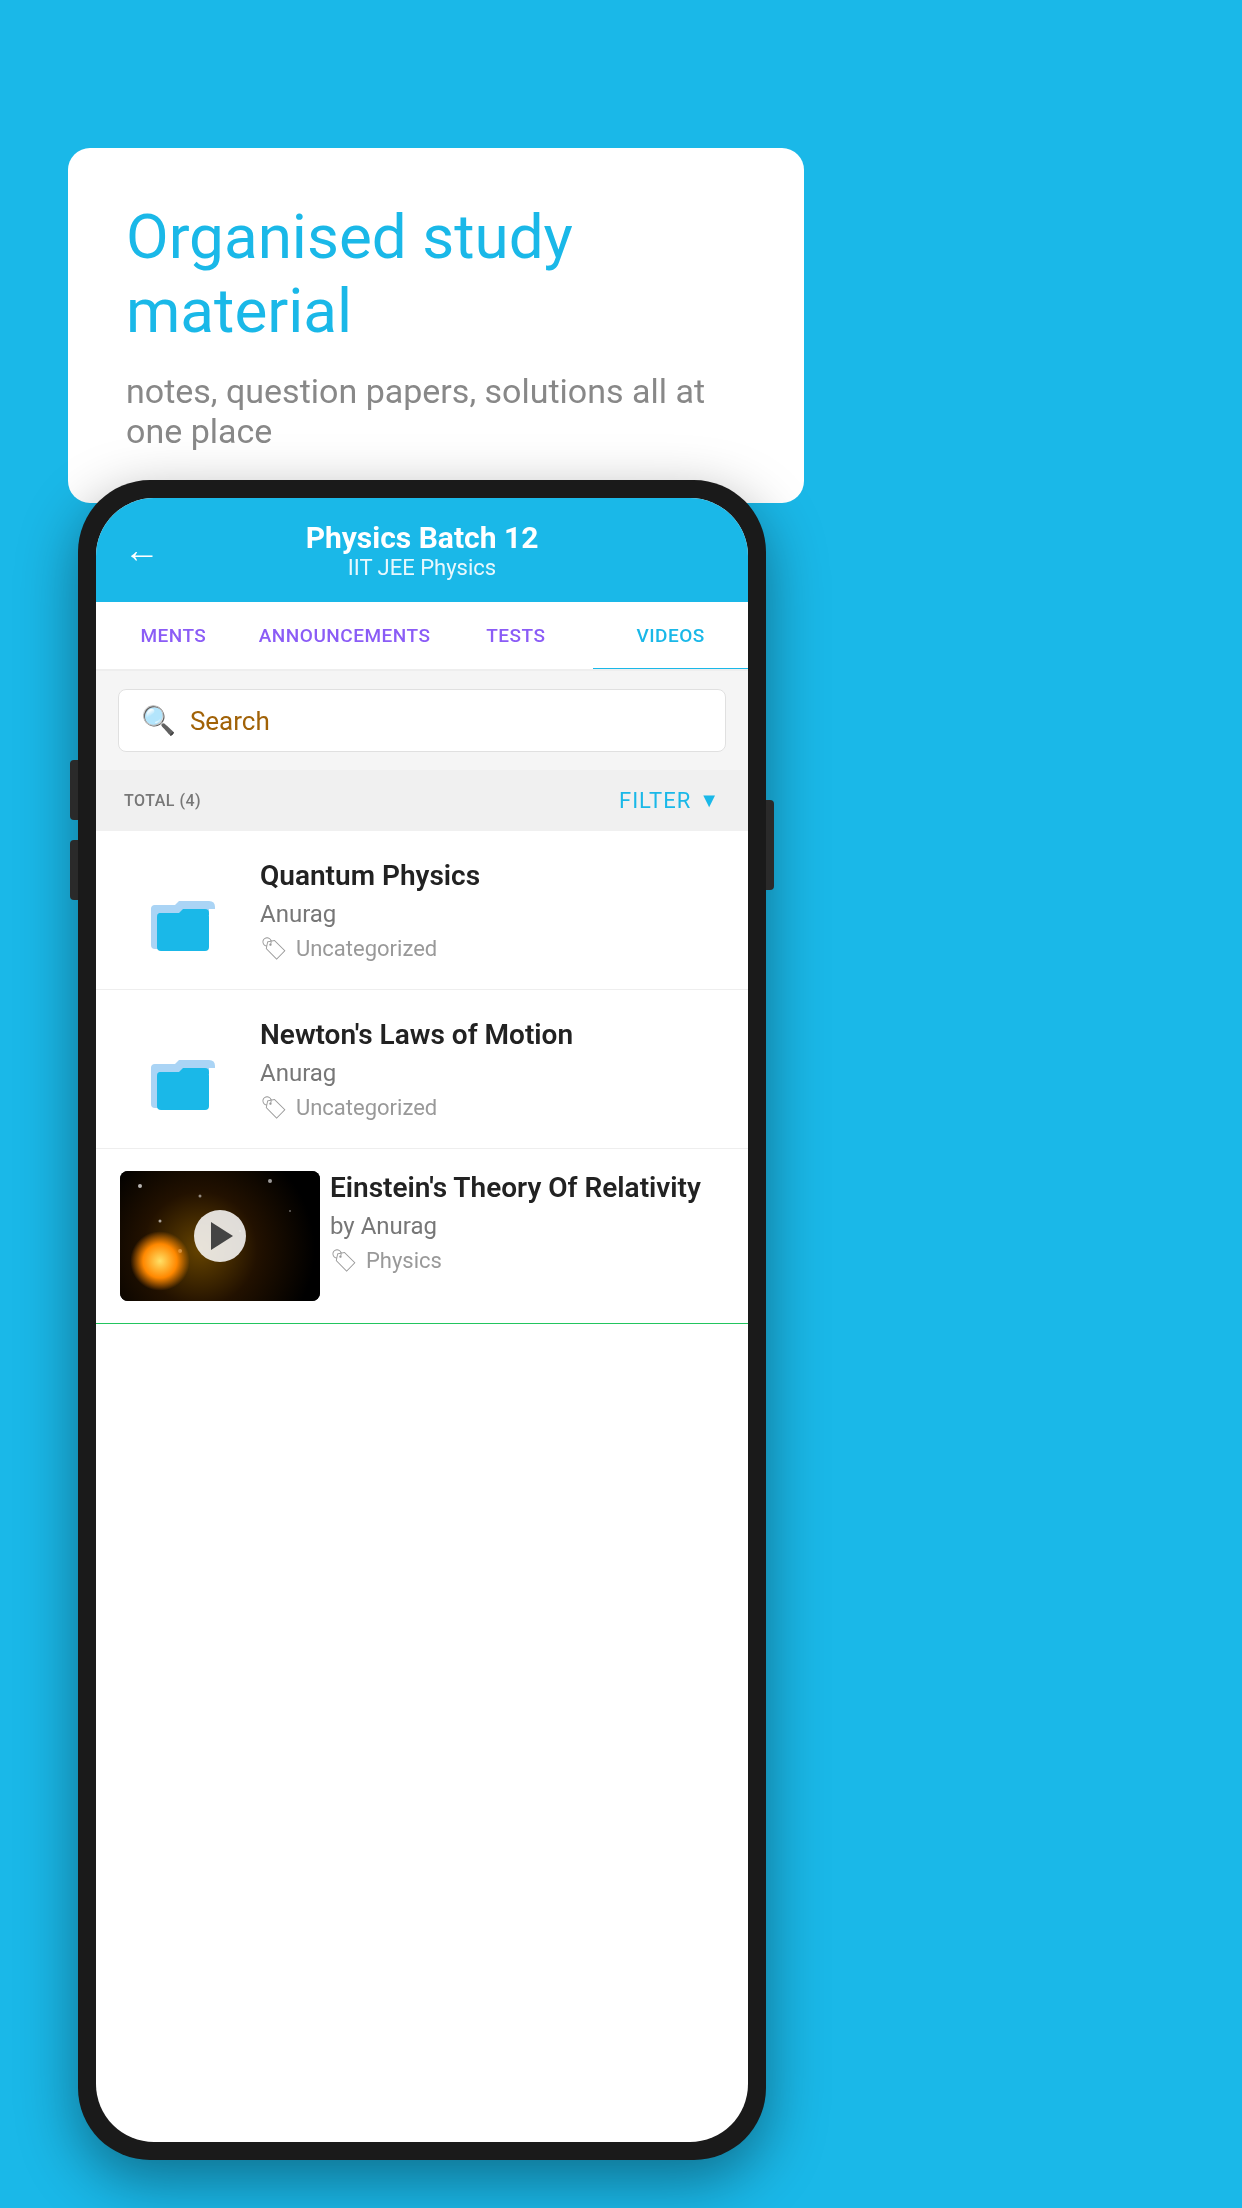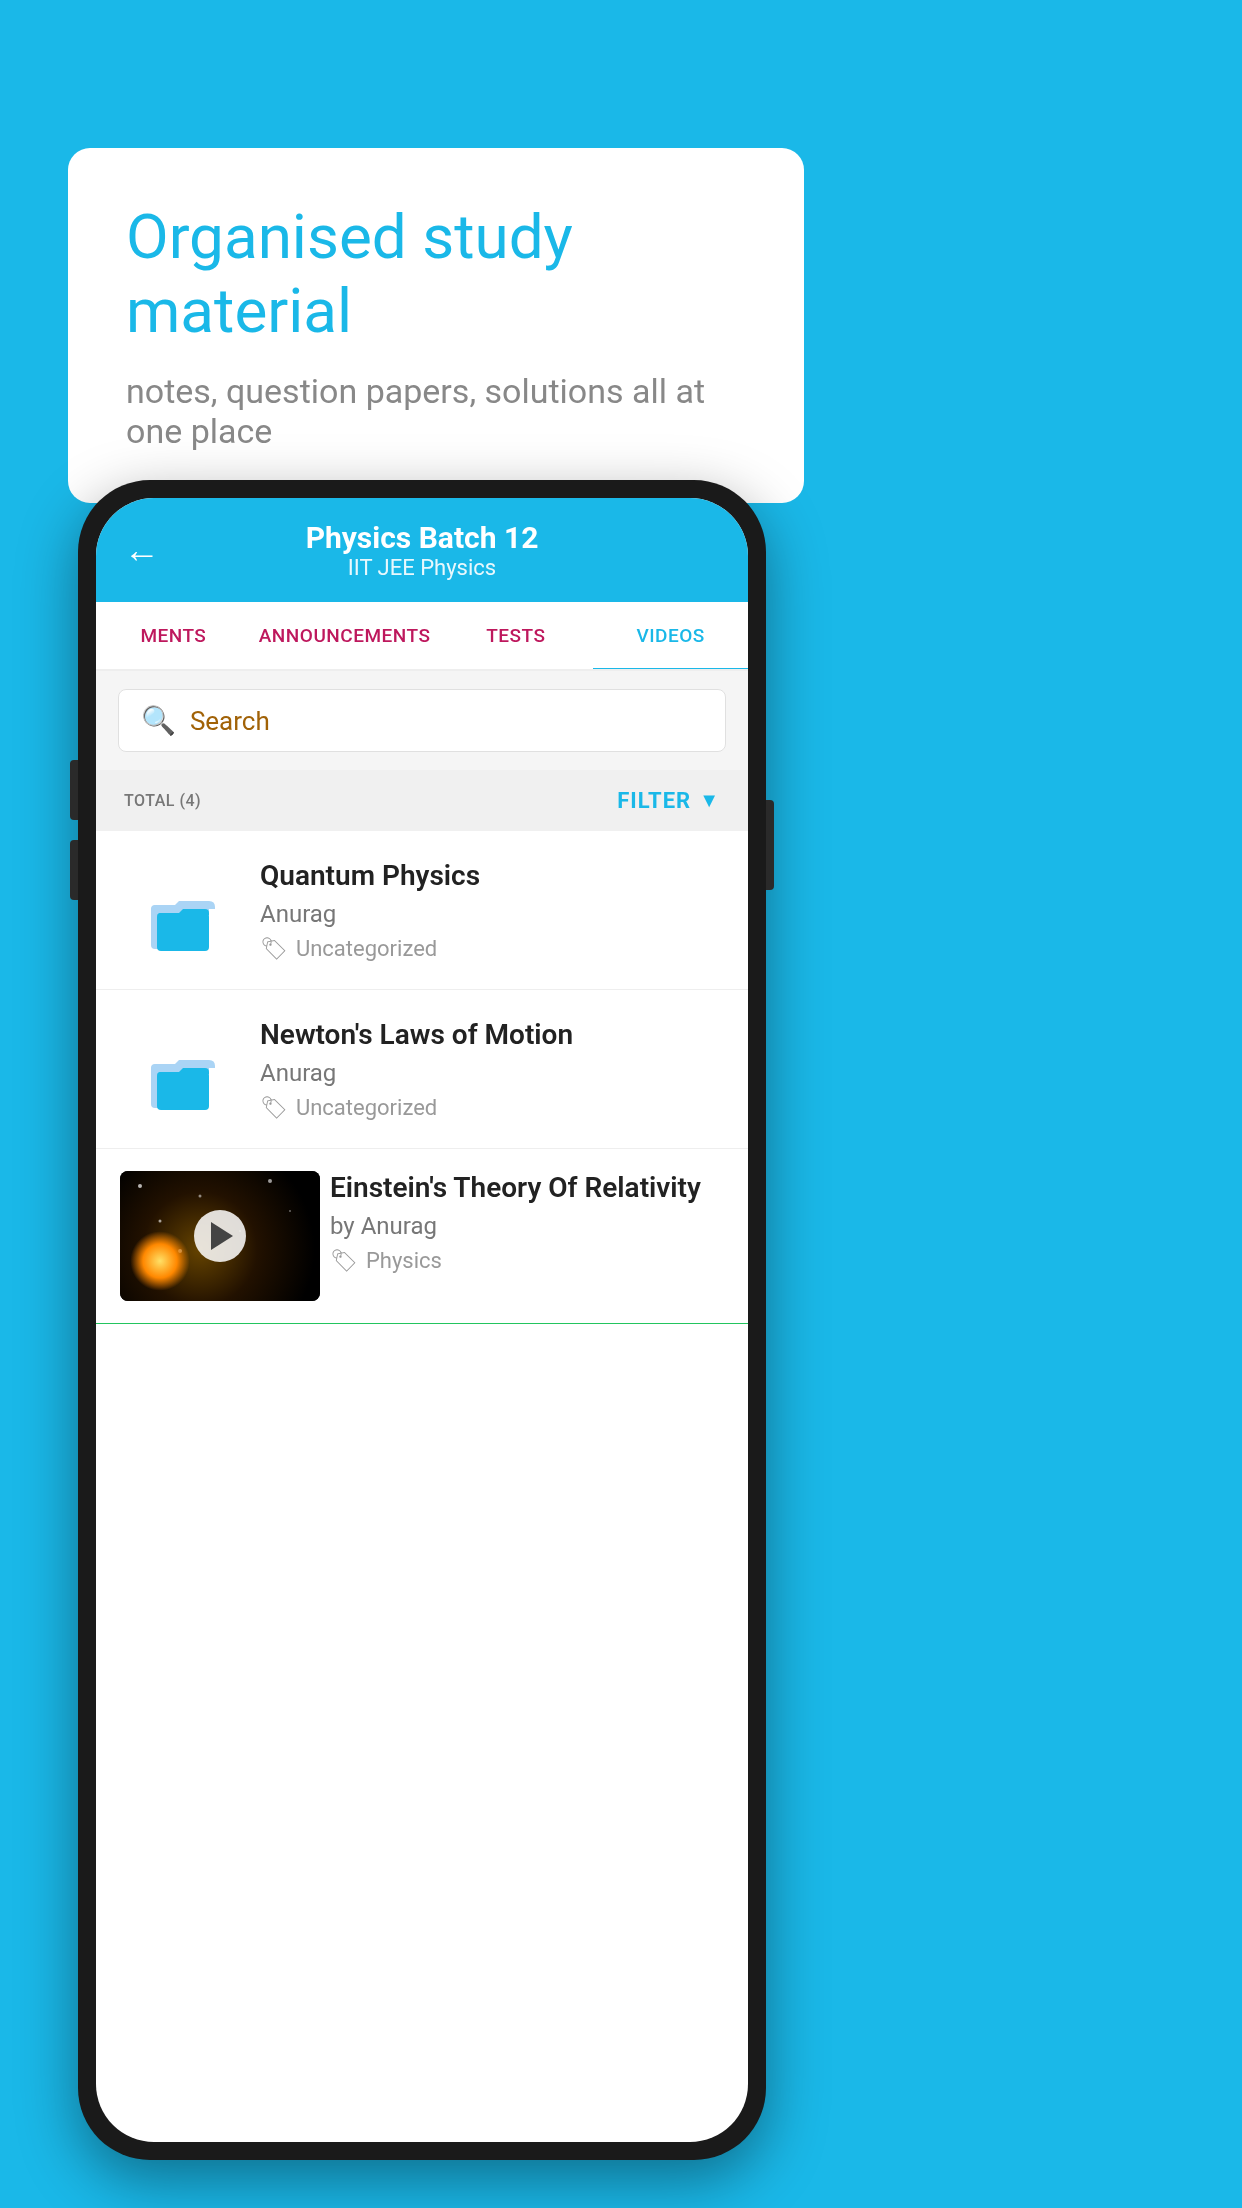--- a/index.html
+++ b/index.html
@@ -168,21 +168,21 @@
       border-bottom: 2px solid #eee;
       overflow: hidden;
     }
 
     .tab-item {
       flex: 1;
       text-align: center;
       padding: 22px 8px;
       font-size: 19px;
       font-weight: 500;
-      color: #be185d;
+      color: #8b5cf6;
       letter-spacing: 0.5px;
       position: relative;
     }
 
     .tab-item.active {
       color: #1ab8e8;
     }
 
     .tab-item.active::after {
       content: '';
@@ -232,21 +232,21 @@
     .total-count {
       color: #777;
       font-size: 16px;
       font-weight: 500;
       letter-spacing: 0.5px;
     }
 
     .filter-btn {
       color: #1ab8e8;
       font-size: 22px;
-      font-weight: 700;
+      font-weight: 400;
       display: flex;
       align-items: flex-start;
       gap: 8px;
       letter-spacing: 1px;
     }
 
     
     .video-list {
       background: white;
     }

